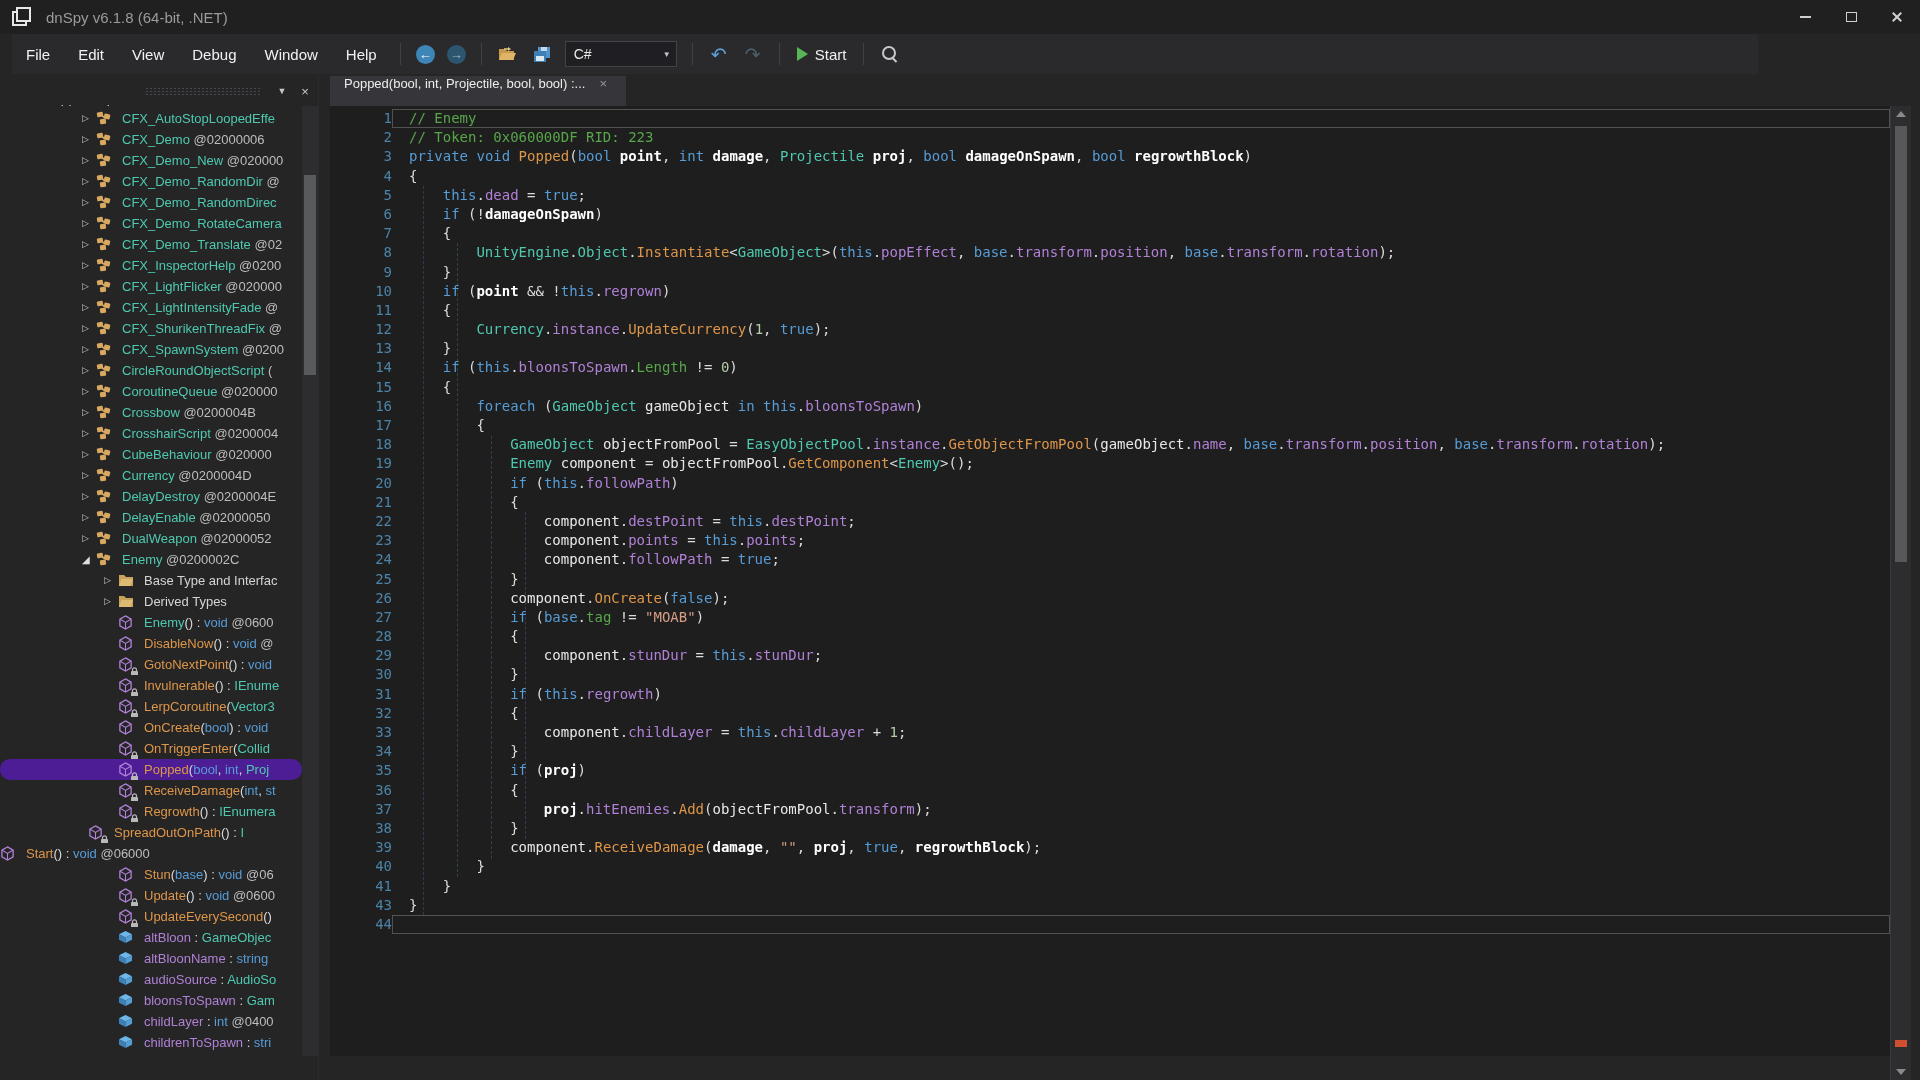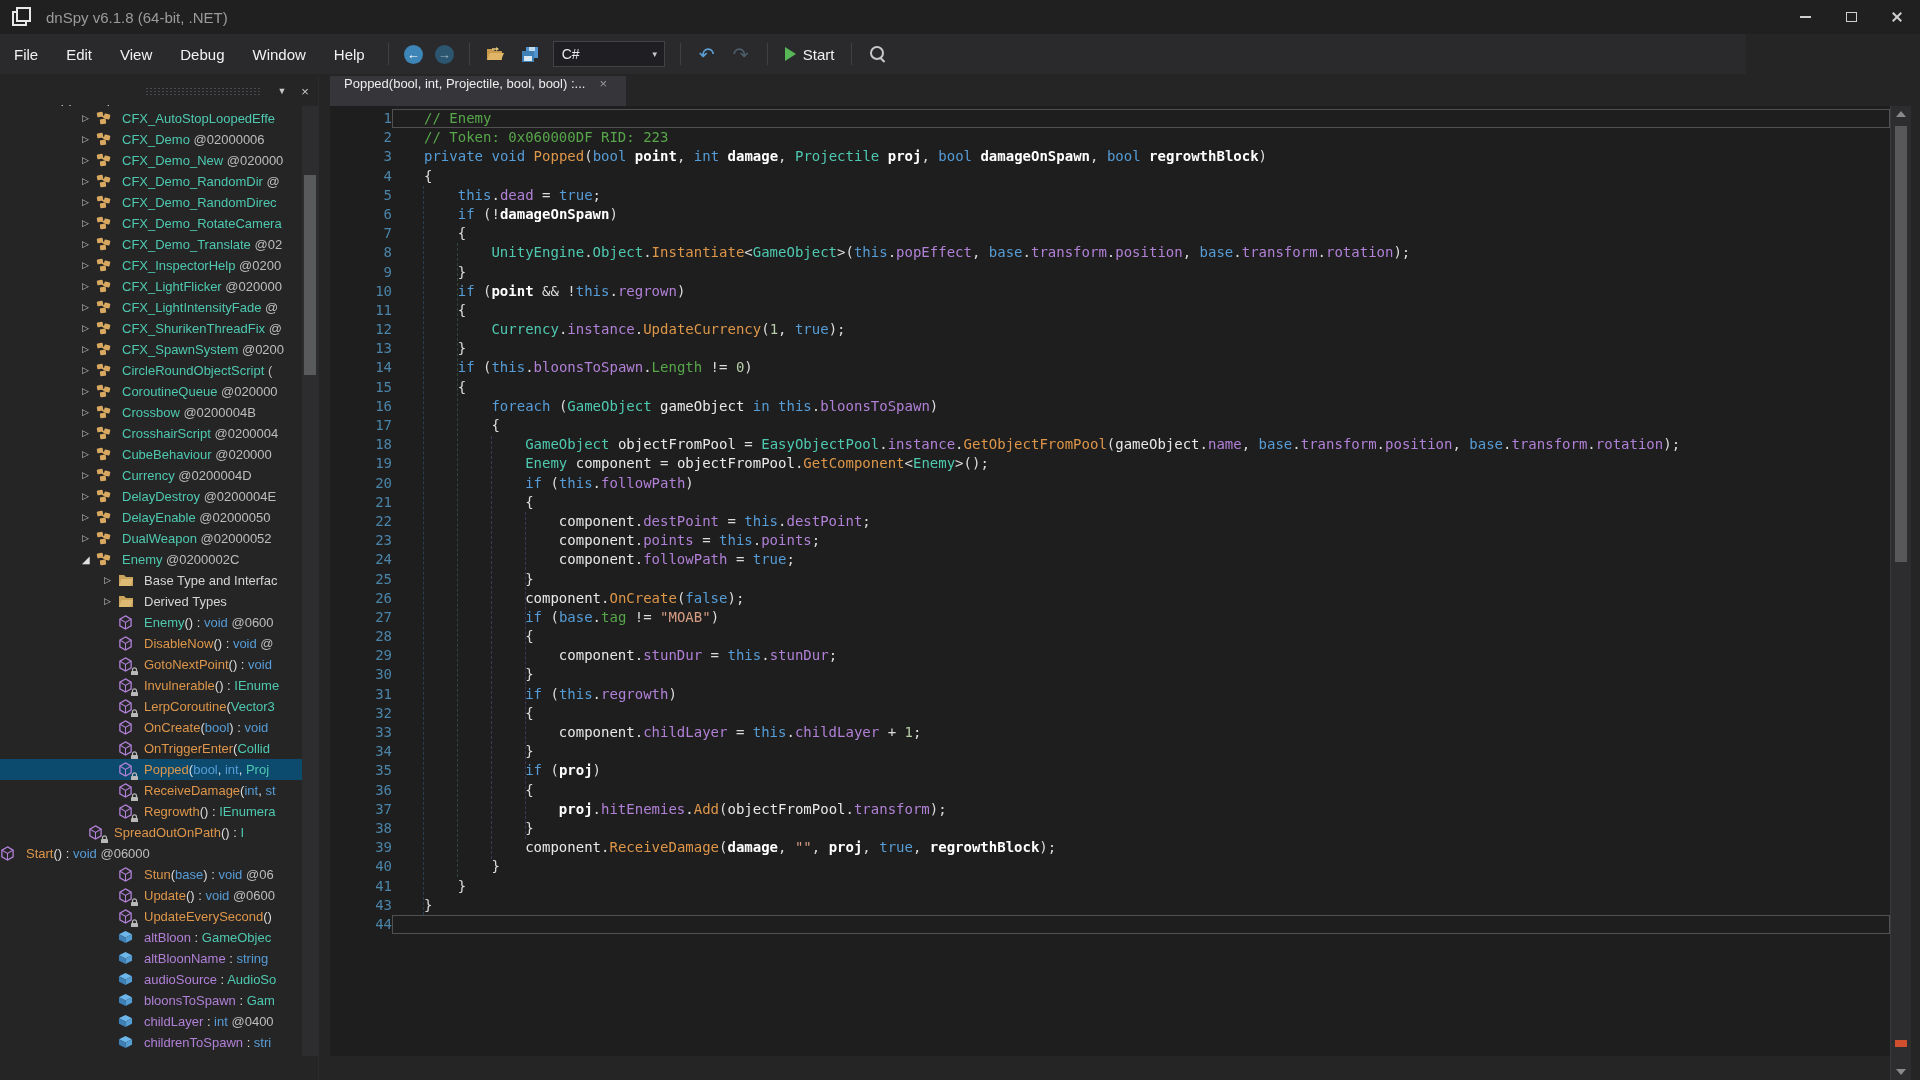--- a/index.html
+++ b/index.html
@@ -16,21 +16,21 @@
   #win-controls{position:absolute;right:0;top:0;height:34px;display:flex;}
   .win-btn{width:46px;height:34px;display:flex;align-items:center;justify-content:center;}
   .glyph-min{width:11px;height:0;border-top:2px solid #CFCFCF;}
   .glyph-restore{width:9px;height:8px;border:1px solid #CFCFCF;position:relative;background:#202020;}
   .glyph-restore:before{content:"";position:absolute;left:2px;top:-4px;width:9px;height:8px;border:1px solid #CFCFCF;z-index:-1;}
   .glyph-close{position:relative;width:12px;height:12px;}
   .glyph-close:before,.glyph-close:after{content:"";position:absolute;left:5px;top:0;width:2px;height:12px;background:#CFCFCF;}
   .glyph-close:before{transform:rotate(45deg);}
   .glyph-close:after{transform:rotate(-45deg);}
   
-  #menubar{position:absolute;left:0;top:34px;width:1746px;height:40px;background:#2A2A2D;
+  #menubar{position:absolute;left:12px;top:34px;width:1746px;height:40px;background:#2A2A2D;
            display:flex;align-items:center;font-size:15px;color:#F1F1F1;}
   .menu-item{padding:0 14px;height:100%;display:flex;align-items:center;}
   .tb-sep{width:1px;height:22px;background:#3F3F46;margin:0 9px;}
   .nav-circle{width:19px;height:19px;border-radius:50%;background:#3E85B8;color:#fff;display:flex;
               align-items:center;justify-content:center;font-size:13px;margin:0 6px;line-height:1;}
   .nav-circle.dim{background:#2C5670;color:#9FB6C4;}
   .tb-icon{margin:0 6px;display:flex;align-items:center;justify-content:center;width:22px;height:22px;}
   #lang-combo{width:110px;height:24px;background:#1F1F23;border:1px solid #434346;display:flex;
               align-items:center;margin:0 6px;}
   #lang-combo .val{flex:1;padding-left:8px;font-size:14px;color:#E8E8E8;}
@@ -48,41 +48,41 @@
   #explorer-header{position:absolute;left:0;top:76px;width:318px;height:30px;background:#252526;
                    display:flex;align-items:center;color:#CCCCCC;font-size:14px;}
   #explorer-header .title{margin-left:18px;white-space:nowrap;margin-top:40px;}
   #explorer-header .hatch{flex:1;height:9px;margin:0 10px;
         background-image:radial-gradient(#47474D 1px, transparent 1px);background-size:4px 3px;}
   #explorer-header .hicon{width:20px;color:#C8C8C8;font-size:9px;text-align:center;}
   #explorer-header .hclose{width:26px;color:#C8C8C8;font-size:13px;text-align:center;}
   #tree{position:absolute;left:0;top:106px;width:302px;height:950px;background:#252526;
         overflow:hidden;padding-top:2px;box-sizing:border-box;}
   .trow{height:21px;display:flex;align-items:center;font-size:13px;white-space:nowrap;overflow:hidden;}
-  .trow.sel{background:#0c4a6e;}
+  .trow.sel{background:#4c1d95;border-radius:10px;}
   .exp{width:14px;font-size:9px;color:#C8C8C8;flex:none;line-height:1;}
   .exp.open{color:#E0E0E0;font-size:10px;}
   .ticon{width:16px;height:16px;flex:none;position:relative;margin-right:2px;}
   .ticon svg{display:block;}
   .lockb{position:absolute;right:-5px;bottom:-3px;}
   .tlabel{margin-left:8px;overflow:hidden;white-space:nowrap;}
   #tree-vscroll{position:absolute;left:302px;top:106px;width:16px;height:950px;background:#2D2D30;}
   #tree-vscroll .thumb{position:absolute;left:2px;width:12px;top:69px;height:200px;background:#585A5C;}
   #splitter{position:absolute;left:318px;top:76px;width:12px;height:1004px;background:#252526;border-left:1px solid #2B2B2B;}
   
   #tabbar{position:absolute;left:330px;top:76px;width:1560px;height:30px;background:#252526;display:flex;}
   #tab-active{background:#35353A;color:#EDEDED;font-size:13px;display:flex;align-items:flex-start;
               padding:0 19px 0 14px;height:30px;}
   #tab-active .tclose{margin-left:14px;color:#9A9A9A;font-size:13px;}
   
   #editor{position:absolute;left:330px;top:106px;width:1560px;height:950px;background:#1E1E1E;overflow:hidden;}
   #code{position:absolute;left:0;top:3px;width:100%;}
   .cl{height:19.2px;display:flex;font-family:"DejaVu Sans Mono",monospace;font-size:14px;line-height:19.2px;white-space:pre;}
   .ln{width:62px;flex:none;text-align:right;color:#4B84A8;}
-  .ct{flex:1;padding-left:32px;overflow:hidden;}
+  .ct{flex:1;padding-left:17px;overflow:hidden;}
   .cl.cur .ct{box-shadow:inset 0 0 0 1px #515151;}
   .tk-k{color:#569CD6}.tk-t{color:#4EC9B0}.tk-m{color:#DE9649}.tk-f{color:#B180D7}
   .tk-c{color:#57A64A}.tk-s{color:#D69D85}.tk-n{color:#B5CEA8}.tk-o{color:#DCDCDC}
   .tk-p{color:#FFFFFF;font-weight:bold}.tk-l{color:#E8E8E8}.tk-pg{color:#57A64A}.tk-g{color:#BDBDBD}.tk-d{color:#D4D4D4}
   .guide{position:absolute;width:0;border-left:1px dashed;opacity:.55;}
   
   #editor-vscroll{position:absolute;left:1890px;top:106px;width:20px;height:974px;background:#2D2D30;border-left:1px solid #3A3A3E;}
   #editor-vscroll .thumb{position:absolute;left:4px;width:12px;top:20px;height:436px;background:#58585A;}
   .arr{position:absolute;left:0;width:20px;height:16px;display:flex;align-items:center;justify-content:center;}
   .arr i{width:0;height:0;border-left:5px solid transparent;border-right:5px solid transparent;}

